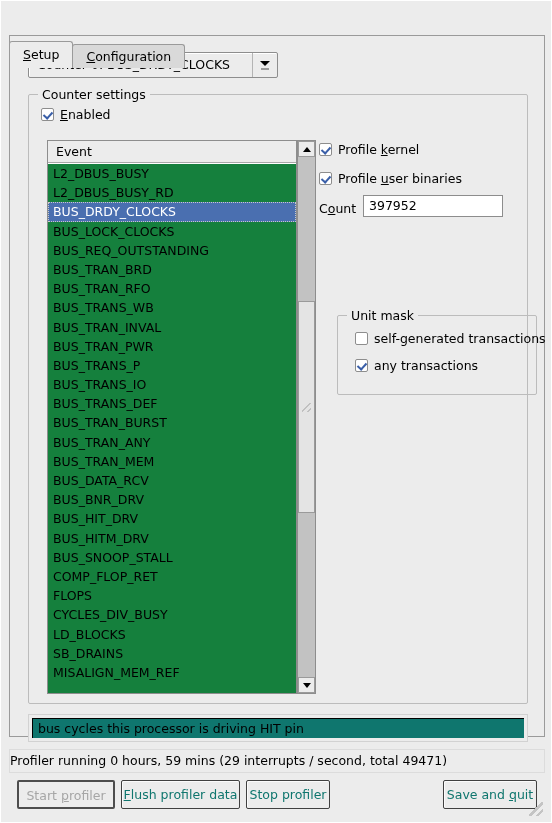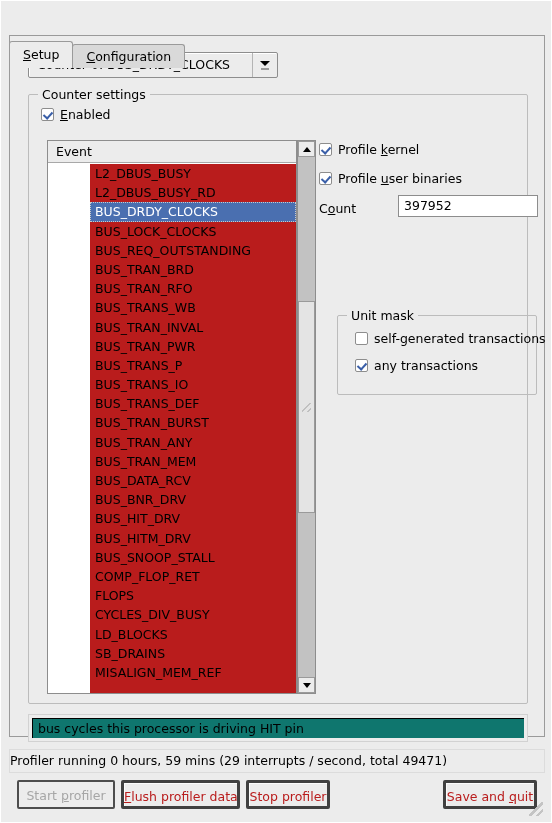--- a/index.html
+++ b/index.html
@@ -197,22 +197,21 @@
     padding-left: 8px;
     font-size: 12.5px;
   }
   .listbody {
     position: absolute;
     top: 23px;
     left: 0;
     right: 0;
     bottom: 0;
     overflow: hidden;
-    background: #b91c1c;
-    margin-left: 42px;
+    background: #15803d;
   }
   .row {
     height: 19.2px;
     line-height: 19.2px;
     padding-left: 5px;
     font-size: 12.5px;
     white-space: nowrap;
     box-sizing: border-box;
   }
   .row.sel {
@@ -289,21 +288,20 @@
   .entry {
     position: absolute;
     box-sizing: border-box;
     background: #ffffff;
     border: 1px solid #8d8d8d;
     font-size: 12.5px;
     line-height: 20px;
     padding-left: 5px;
     white-space: nowrap;
     overflow: hidden;
-    margin-left: 35px;
   }
 
   
   .descwrap {
     position: absolute;
     left: 18px;
     top: 678px;
     width: 500px;
     height: 28px;
     box-sizing: border-box;
@@ -348,28 +346,28 @@
     top: 776px;
     width: 536px;
     height: 40px;
   }
   .btn {
     position: absolute;
     top: 3px;
     height: 29px;
     box-sizing: border-box;
     background: #ececec;
-    border: 3px solid #404040;
+    border: 1px solid #404040;
     border-radius: 2px;
     box-shadow: inset 1px 1px 0 #fbfbfb;
     font-size: 12.5px;
     line-height: 27px;
     text-align: center;
     white-space: nowrap;
-    color: #b91c1c;
+    color: #0f766e;
   }
   .btn.disabled {
     color: #a6a6a6;
     border: 2px solid #4d4d4d;
     box-shadow: none;
   }
   .btn.disabled u.mn { text-decoration: underline; }
   .resize-grip {
     position: absolute;
     right: 2px;

